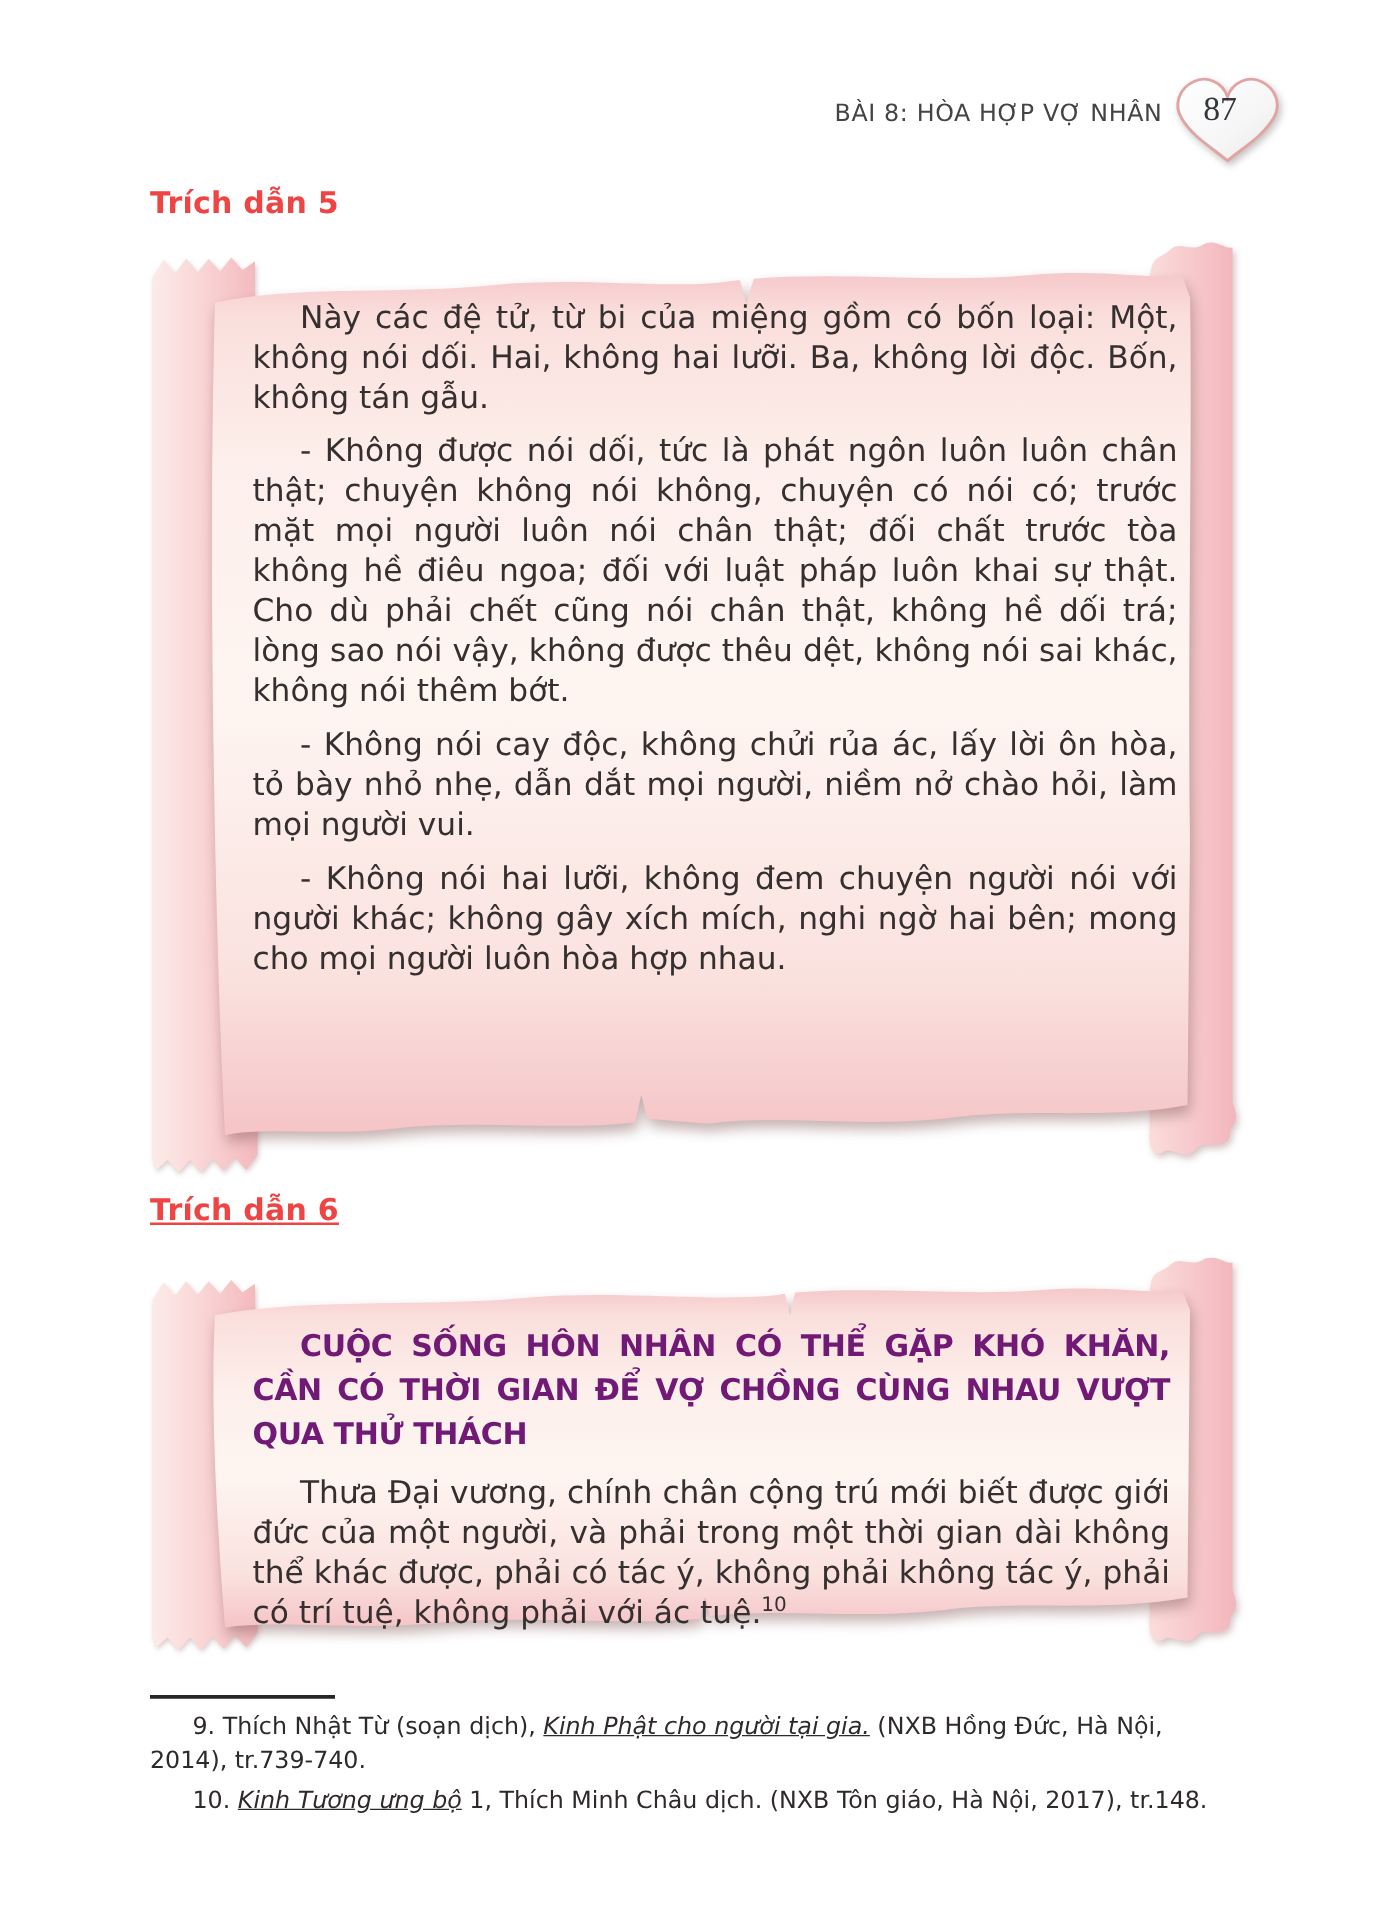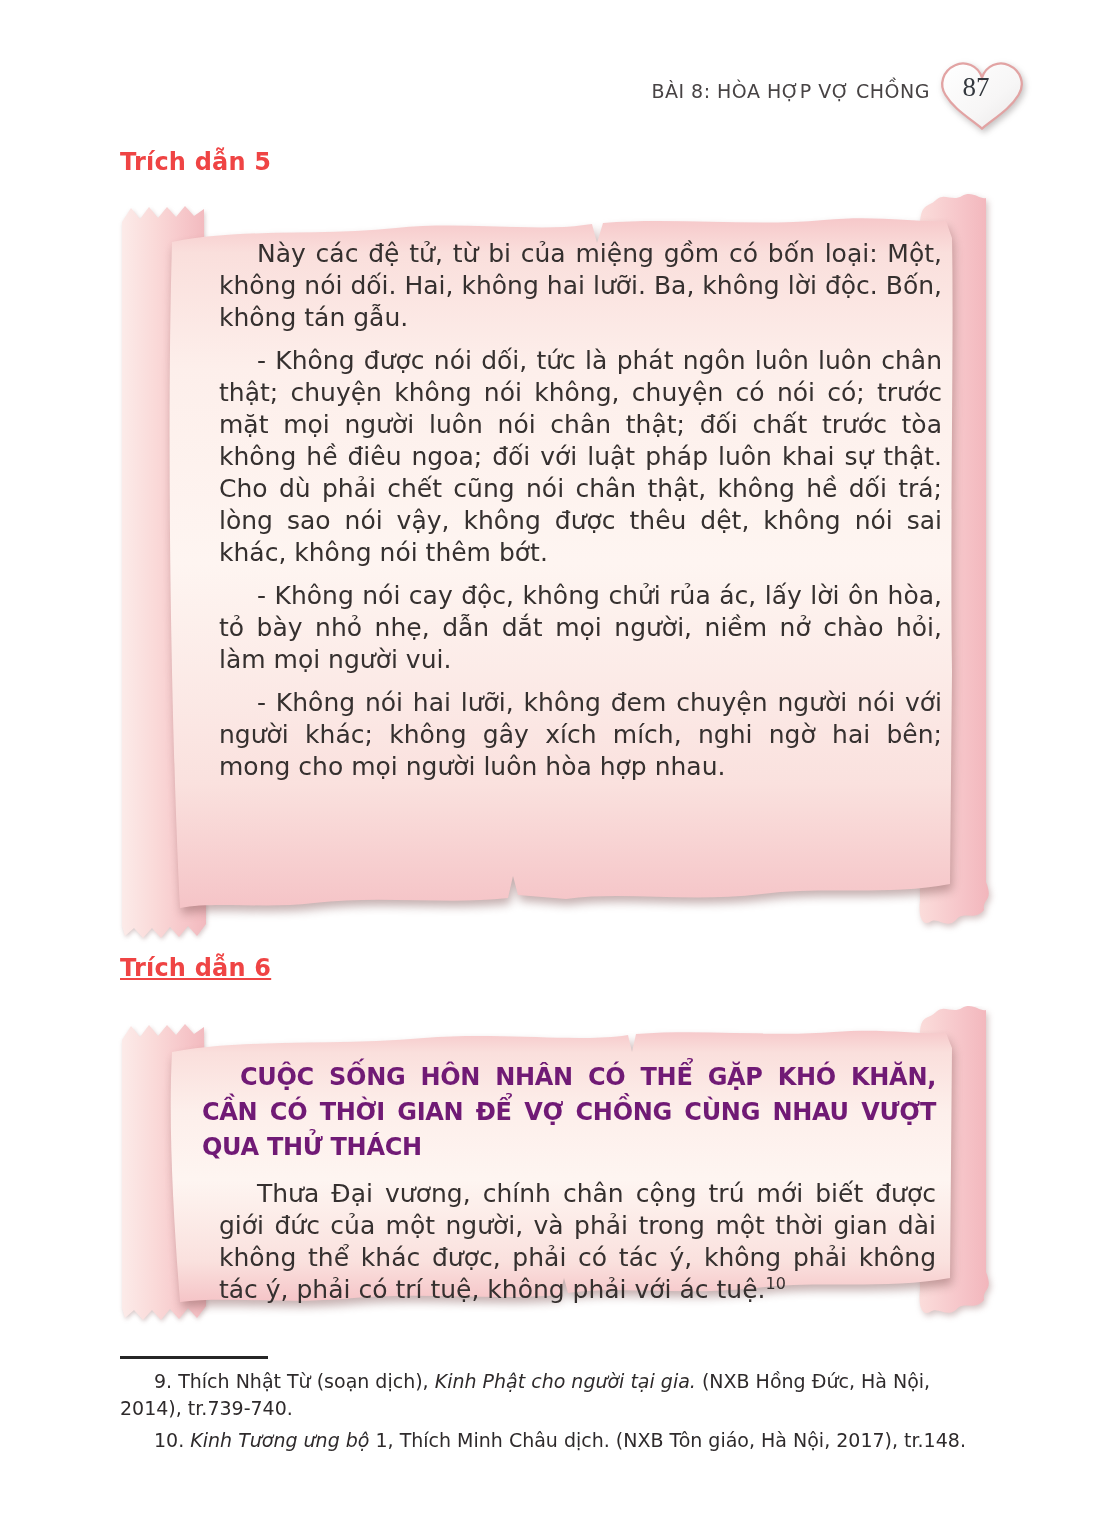--- a/index.html
+++ b/index.html
@@ -42,41 +42,41 @@
   .scroll-svg{position:absolute;inset:0;width:100%;height:100%;}
   .sc-roll{filter:drop-shadow(1px 2px 2px rgba(150,105,105,.35));}
   .sc-tail{filter:drop-shadow(2px 3px 3px rgba(150,105,105,.40));}
   .sc-body{filter:drop-shadow(2px 6px 5px rgba(135,92,92,.48));}
   .scroll-text{
     position:absolute;left:84px;right:60px;top:46px;
     font-size:25px;line-height:32px;text-align:justify;
     color:#35302f;
   }
   #scroll2 .scroll-text{top:54px;right:66px;}
-  .scroll-text p{margin:0 0 11px 17px;text-indent:38px;}
+  .scroll-text p{margin:0 0 11px 0;text-indent:38px;}
   .scroll-text p:last-child{margin-bottom:0;}
   .scroll-title{
     font-weight:bold;font-size:24px;line-height:35px;
     letter-spacing:-.3px;color:#701a75;
     margin:0 0 13px 0 !important;
   }
   sup{font-size:16px;line-height:0;}
   
   .footnotes{position:absolute;left:120px;top:1356px;width:872px;
     font-size:19px;line-height:27px;color:#2e2a2b;}
   .fn-rule{width:148px;border-top:3px solid #262626;margin:0 0 9px 0;}
   .footnotes p{margin:0 0 5px 0;text-indent:34px;text-align:left;}
-  .footnotes i{font-style:italic;}
+  .footnotes i{font-style:italic;text-decoration:underline;}
 </style>
 </head>
 <body>
 
 <div class="page">
 
-  <div class="running-head">BÀI 8: HÒA HỢP VỢ CHỒNG</div>
+  <div class="running-head">BÀI 8: HÒA HỢP VỢ NHÂN</div>
 
   <div class="heart-badge">
     <svg viewBox="0 0 100 84">
       <defs>
         <linearGradient id="heartFill" x1="0" y1="0" x2="1" y2="1">
           <stop offset="0" stop-color="#ffffff"></stop>
           <stop offset="0.6" stop-color="#f7f6f6"></stop>
           <stop offset="1" stop-color="#e9e7e7"></stop>
         </linearGradient>
       </defs>

